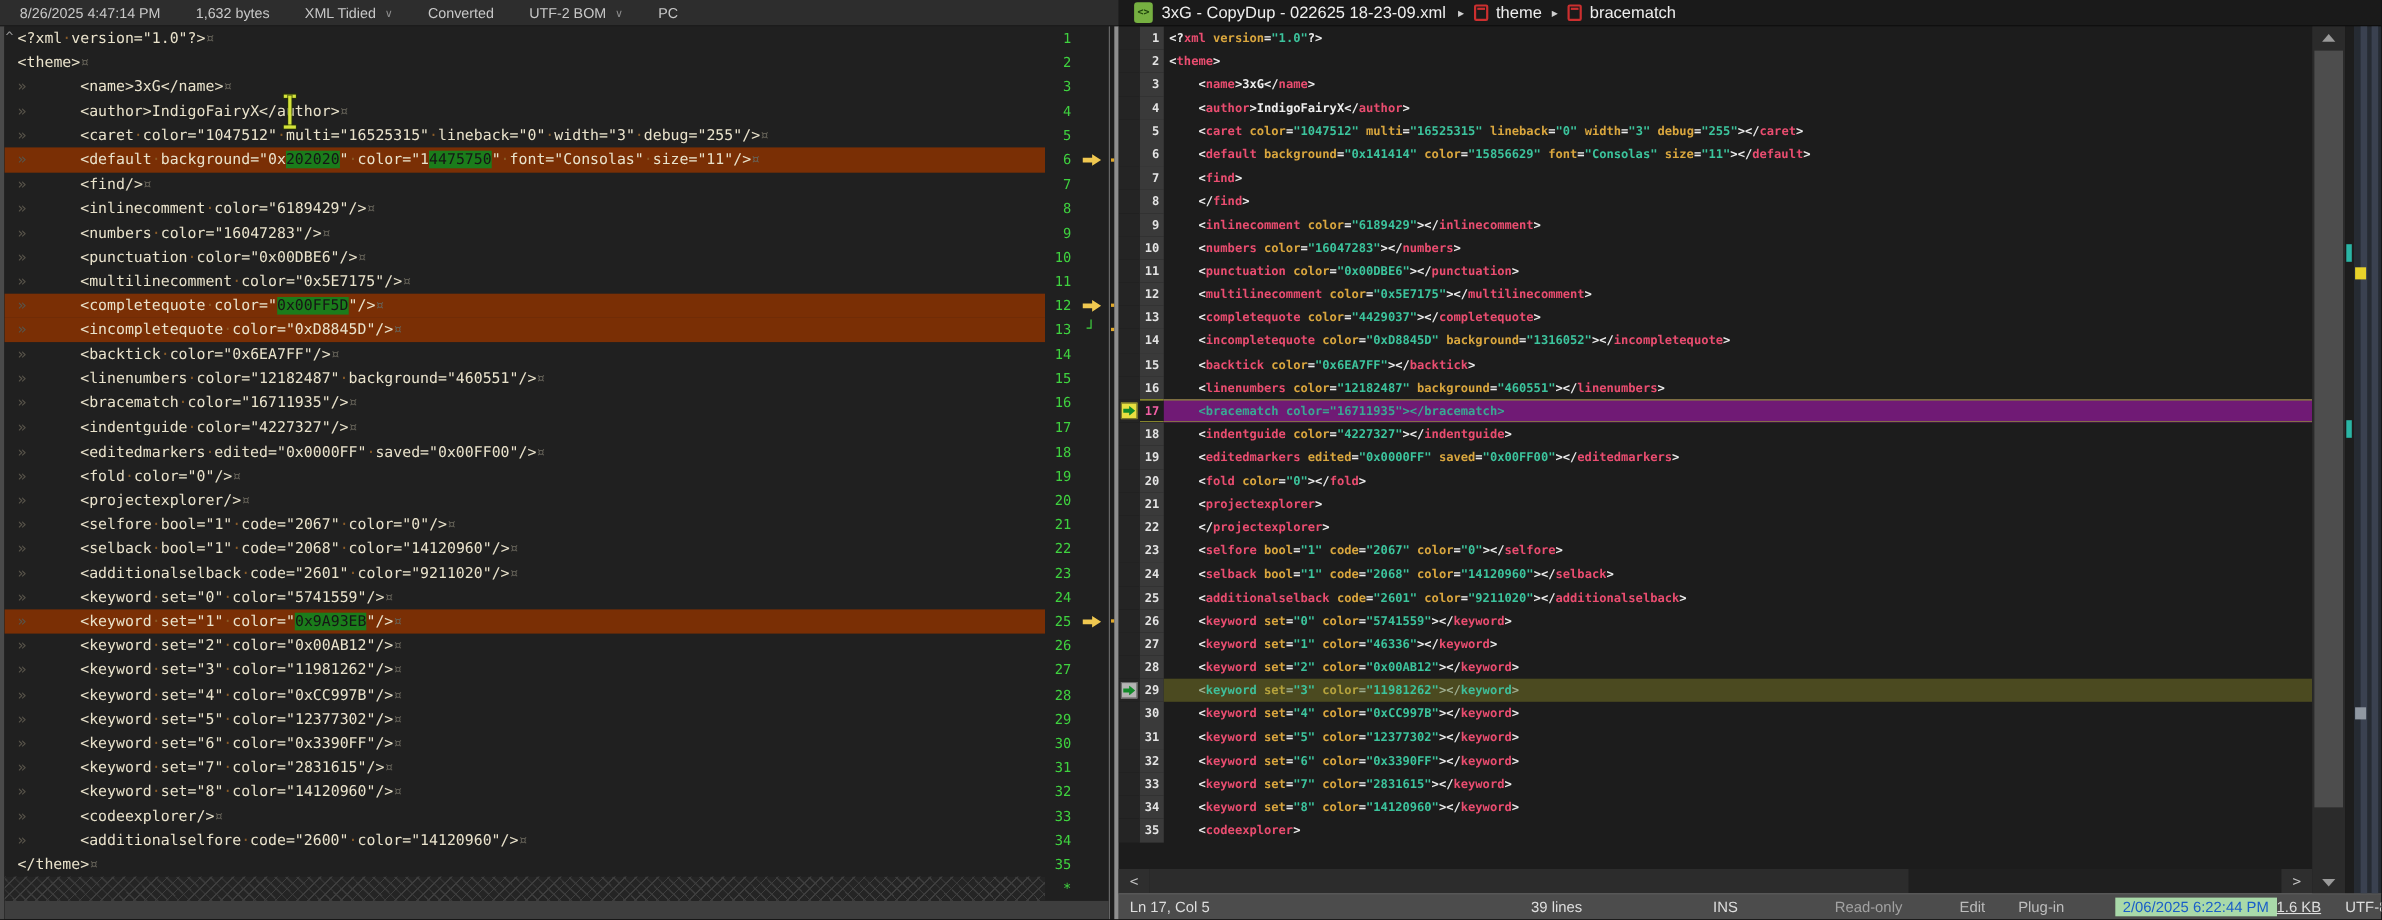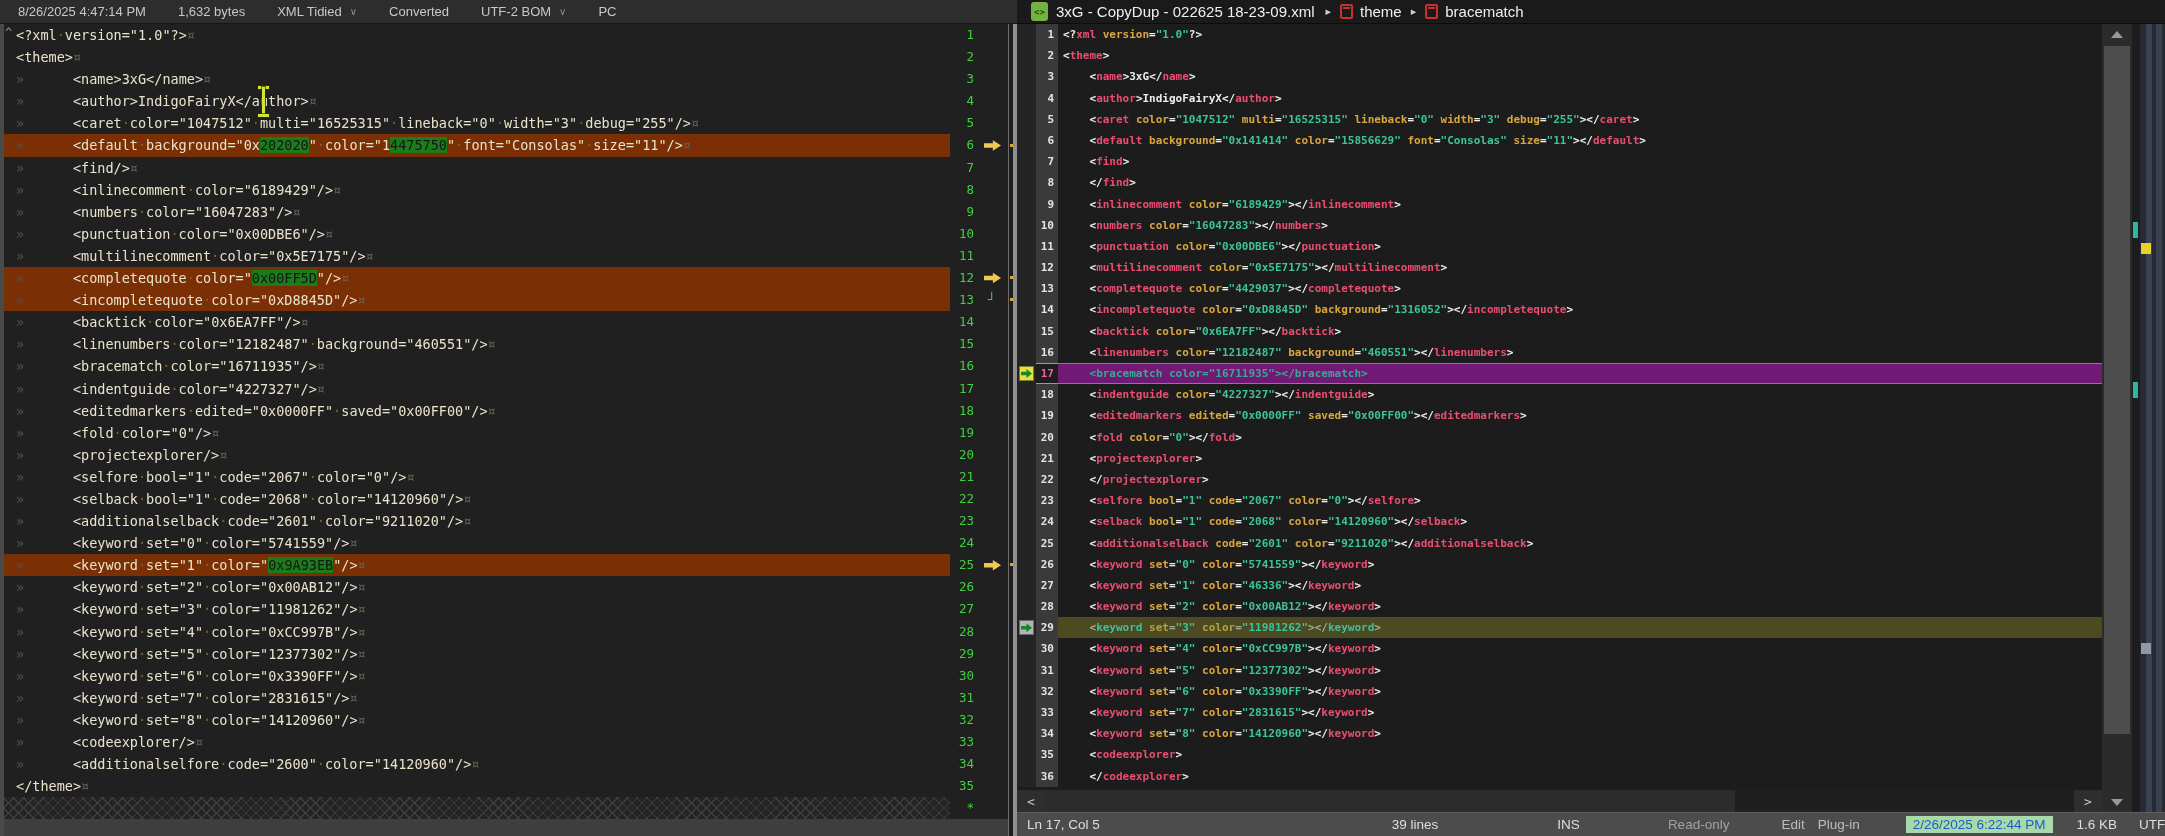--- a/index.html
+++ b/index.html
@@ -106,24 +106,24 @@
   #htrack{ flex:1; }
 
   #rstatus{ position:absolute; left:1017px; top:812px; width:1148px; height:24px;
             background:#4c4c4c; border-top:1px solid #5c5c5c; display:flex;
             align-items:center; color:#dedede; font-size:13.5px; white-space:nowrap; }
   #rstatus .pos{ margin-left:10px; }
   #rstatus .s39{ margin-left:292px; }
   #rstatus .sins{ margin-left:119px; }
   #rstatus .sro{ margin-left:88px; color:#a2a2a2; }
   #rstatus .sedit{ margin-left:52px; color:#bdbdbd; }
-  #rstatus .splug{ margin-left:13px; color:#bdbdbd; }
+  #rstatus .splug{ margin-left:30px; color:#bdbdbd; }
   #rstatus .schip{ margin-left:46px; background:#a9d9a9; color:#1a5fc8;
                    padding:1px 7px; }
-  #rstatus .skb{ margin-left:24px; }
+  #rstatus .skb{ margin-left:0;text-decoration:underline; }
   #rstatus .senc{ margin-left:22px; }
 
   
   #rvscroll{ position:absolute; left:2102px; top:24px; width:30px; height:788px;
              background:#2b2b2b; }
   .vbtn{ position:absolute; left:0; width:30px; height:20px; display:flex;
          align-items:center; justify-content:center; }
   .tri-up{ width:0; height:0; border-left:6px solid transparent;
            border-right:6px solid transparent; border-bottom:7px solid #9a9a9a; }
   .tri-down{ width:0; height:0; border-left:6px solid transparent;
@@ -251,39 +251,38 @@
         <div class="rrow" data-interactable="true"><div class="rmar" data-interactable="false"></div><div class="rgut" data-interactable="true">26</div><div class="rtext" data-interactable="true"><span class="c-p">    </span><span class="c-p">&lt;</span><span class="c-t">keyword</span><span class="c-p"> </span><span class="c-a">set</span><span class="c-p">=</span><span class="c-v">"0"</span><span class="c-p"> </span><span class="c-a">color</span><span class="c-p">=</span><span class="c-v">"5741559"</span><span class="c-p">&gt;</span><span class="c-p">&lt;/</span><span class="c-t">keyword</span><span class="c-p">&gt;</span></div></div>
         <div class="rrow" data-interactable="true"><div class="rmar" data-interactable="false"></div><div class="rgut" data-interactable="true">27</div><div class="rtext" data-interactable="true"><span class="c-p">    </span><span class="c-p">&lt;</span><span class="c-t">keyword</span><span class="c-p"> </span><span class="c-a">set</span><span class="c-p">=</span><span class="c-v">"1"</span><span class="c-p"> </span><span class="c-a">color</span><span class="c-p">=</span><span class="c-v">"46336"</span><span class="c-p">&gt;</span><span class="c-p">&lt;/</span><span class="c-t">keyword</span><span class="c-p">&gt;</span></div></div>
         <div class="rrow" data-interactable="true"><div class="rmar" data-interactable="false"></div><div class="rgut" data-interactable="true">28</div><div class="rtext" data-interactable="true"><span class="c-p">    </span><span class="c-p">&lt;</span><span class="c-t">keyword</span><span class="c-p"> </span><span class="c-a">set</span><span class="c-p">=</span><span class="c-v">"2"</span><span class="c-p"> </span><span class="c-a">color</span><span class="c-p">=</span><span class="c-v">"0x00AB12"</span><span class="c-p">&gt;</span><span class="c-p">&lt;/</span><span class="c-t">keyword</span><span class="c-p">&gt;</span></div></div>
         <div class="rrow mark" data-interactable="true"><div class="rmar" data-interactable="false"><div class="mbox gray" data-interactable="false"><div class="greenarr" data-interactable="false"></div></div></div><div class="rgut" data-interactable="true">29</div><div class="rtext" data-interactable="true"><span class="c-p">    </span><span class="c-p">&lt;</span><span class="c-t">keyword</span><span class="c-p"> </span><span class="c-a">set</span><span class="c-p">=</span><span class="c-v">"3"</span><span class="c-p"> </span><span class="c-a">color</span><span class="c-p">=</span><span class="c-v">"11981262"</span><span class="c-p">&gt;</span><span class="c-p">&lt;/</span><span class="c-t">keyword</span><span class="c-p">&gt;</span></div></div>
         <div class="rrow" data-interactable="true"><div class="rmar" data-interactable="false"></div><div class="rgut" data-interactable="true">30</div><div class="rtext" data-interactable="true"><span class="c-p">    </span><span class="c-p">&lt;</span><span class="c-t">keyword</span><span class="c-p"> </span><span class="c-a">set</span><span class="c-p">=</span><span class="c-v">"4"</span><span class="c-p"> </span><span class="c-a">color</span><span class="c-p">=</span><span class="c-v">"0xCC997B"</span><span class="c-p">&gt;</span><span class="c-p">&lt;/</span><span class="c-t">keyword</span><span class="c-p">&gt;</span></div></div>
         <div class="rrow" data-interactable="true"><div class="rmar" data-interactable="false"></div><div class="rgut" data-interactable="true">31</div><div class="rtext" data-interactable="true"><span class="c-p">    </span><span class="c-p">&lt;</span><span class="c-t">keyword</span><span class="c-p"> </span><span class="c-a">set</span><span class="c-p">=</span><span class="c-v">"5"</span><span class="c-p"> </span><span class="c-a">color</span><span class="c-p">=</span><span class="c-v">"12377302"</span><span class="c-p">&gt;</span><span class="c-p">&lt;/</span><span class="c-t">keyword</span><span class="c-p">&gt;</span></div></div>
         <div class="rrow" data-interactable="true"><div class="rmar" data-interactable="false"></div><div class="rgut" data-interactable="true">32</div><div class="rtext" data-interactable="true"><span class="c-p">    </span><span class="c-p">&lt;</span><span class="c-t">keyword</span><span class="c-p"> </span><span class="c-a">set</span><span class="c-p">=</span><span class="c-v">"6"</span><span class="c-p"> </span><span class="c-a">color</span><span class="c-p">=</span><span class="c-v">"0x3390FF"</span><span class="c-p">&gt;</span><span class="c-p">&lt;/</span><span class="c-t">keyword</span><span class="c-p">&gt;</span></div></div>
         <div class="rrow" data-interactable="true"><div class="rmar" data-interactable="false"></div><div class="rgut" data-interactable="true">33</div><div class="rtext" data-interactable="true"><span class="c-p">    </span><span class="c-p">&lt;</span><span class="c-t">keyword</span><span class="c-p"> </span><span class="c-a">set</span><span class="c-p">=</span><span class="c-v">"7"</span><span class="c-p"> </span><span class="c-a">color</span><span class="c-p">=</span><span class="c-v">"2831615"</span><span class="c-p">&gt;</span><span class="c-p">&lt;/</span><span class="c-t">keyword</span><span class="c-p">&gt;</span></div></div>
         <div class="rrow" data-interactable="true"><div class="rmar" data-interactable="false"></div><div class="rgut" data-interactable="true">34</div><div class="rtext" data-interactable="true"><span class="c-p">    </span><span class="c-p">&lt;</span><span class="c-t">keyword</span><span class="c-p"> </span><span class="c-a">set</span><span class="c-p">=</span><span class="c-v">"8"</span><span class="c-p"> </span><span class="c-a">color</span><span class="c-p">=</span><span class="c-v">"14120960"</span><span class="c-p">&gt;</span><span class="c-p">&lt;/</span><span class="c-t">keyword</span><span class="c-p">&gt;</span></div></div>
         <div class="rrow" data-interactable="true"><div class="rmar" data-interactable="false"></div><div class="rgut" data-interactable="true">35</div><div class="rtext" data-interactable="true"><span class="c-p">    </span><span class="c-p">&lt;</span><span class="c-t">codeexplorer</span><span class="c-p">&gt;</span></div></div>
-        <div class="rrow" data-interactable="true"><div class="rmar" data-interactable="false"></div><div class="rgut" data-interactable="true">36</div><div class="rtext" data-interactable="true"><span class="c-p">    </span><span class="c-p">&lt;/</span><span class="c-t">codeexplorer</span><span class="c-p">&gt;</span></div></div>
       </div>
   </div>
 
   <div id="rhscroll" data-interactable="true">
     <div class="hbtn" data-interactable="true">&lt;</div>
     <div id="hthumb" data-interactable="true"></div>
     <div id="htrack"></div>
     <div class="hbtn" data-interactable="true">&gt;</div>
   </div>
 
   <div id="rstatus" data-interactable="false">
     <span class="pos" data-interactable="false">Ln 17, Col 5</span>
     <span class="s39" data-interactable="false">39 lines</span>
     <span class="sins" data-interactable="true">INS</span>
     <span class="sro" data-interactable="true">Read-only</span>
     <span class="sedit" data-interactable="true">Edit</span>
     <span class="splug" data-interactable="true">Plug-in</span>
-    <span class="schip" data-interactable="false">2/26/2025 6:22:44 PM</span>
+    <span class="schip" data-interactable="false">2/06/2025 6:22:44 PM</span>
     <span class="skb" data-interactable="false">1.6 KB</span>
     <span class="senc" data-interactable="true">UTF-8</span>
 
   </div>
 
   <div id="rvscroll" data-interactable="true">
     <div class="vbtn" style="top:0;" data-interactable="true">
         <div class="tri-up"></div>
       </div>
     <div id="vthumb" data-interactable="true"></div>

